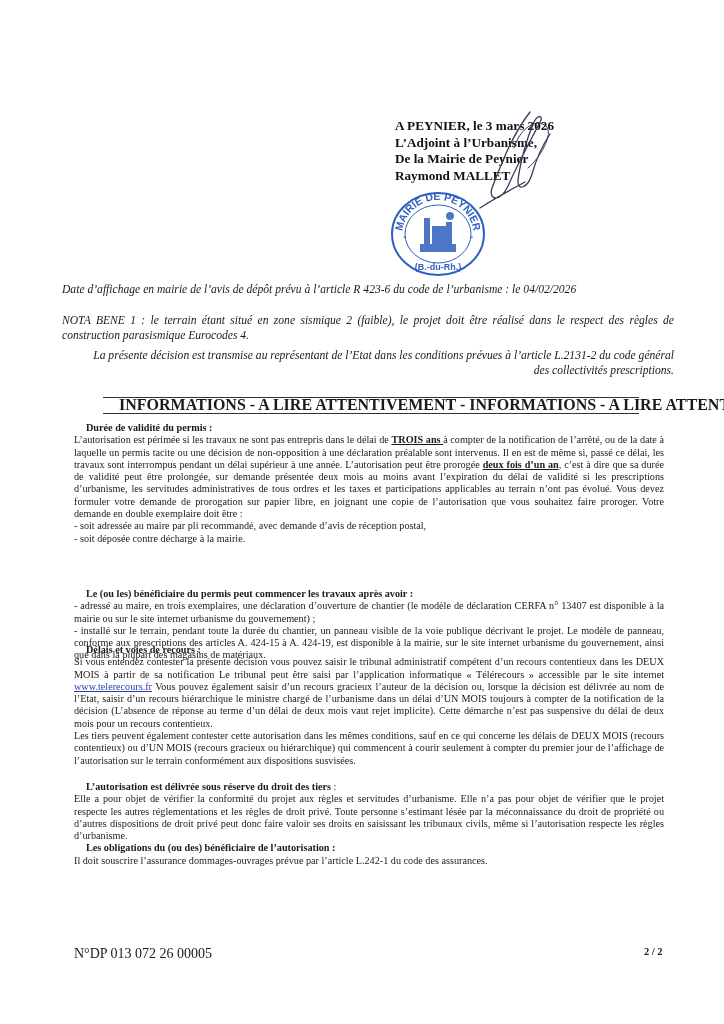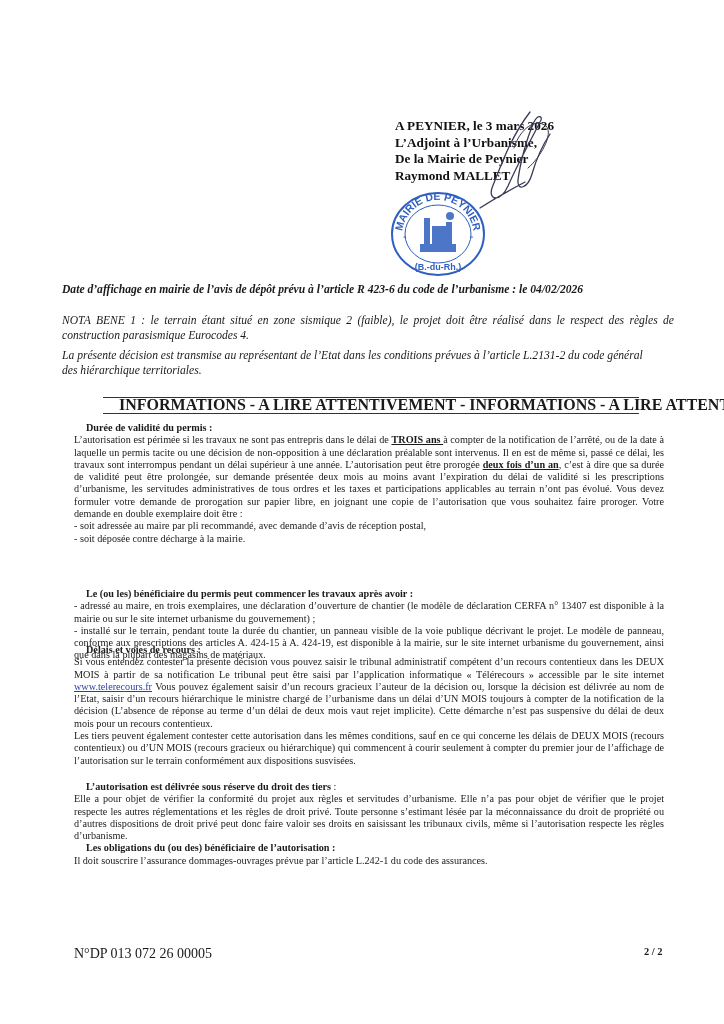--- a/index.html
+++ b/index.html
@@ -35,33 +35,33 @@
       height: 88px;
     }
     .italic-line {
       position: absolute;
       font-style: italic;
       font-size: 11.6px;
       line-height: 14.5px;
     }
     .date-affichage {
       left: 62px; top: 283px;
-      font-weight: bold;
+      font-weight: normal;
       width: 610px;
       white-space: nowrap;
     }
     .nota-bene {
       left: 62px; top: 314px;
       width: 612px;
       text-align: justify;
     }
     .transmission {
       left: 62px; top: 349px;
       width: 612px;
-      text-align: left;
+      text-align: right;
     }
     .banner {
       position: absolute;
       left: 103px;
       top: 397px;
       width: 536px;
       height: 17px;
       border-top: 1.4px solid #333;
       border-bottom: 1.4px solid #333;
       font-weight: bold;
@@ -128,21 +128,21 @@
   </g>
   <text x="15" y="52" font-size="7" fill="#2f5fc0">*</text>
   <text x="82" y="52" font-size="7" fill="#2f5fc0">*</text>
   <text x="50" y="82" text-anchor="middle" font-family="Liberation Sans, sans-serif" font-size="9" font-weight="bold" fill="#2f5fc0">(B.-du-Rh.)</text>
 </svg>
 
 <div class="italic-line date-affichage">Date d’affichage en mairie de l’avis de dépôt prévu à l’article R 423-6 du code de l’urbanisme : le 04/02/2026</div>
 <div class="italic-line nota-bene">NOTA BENE 1 : le terrain étant situé en zone sismique 2 (faible), le projet doit être réalisé dans le respect des règles de construction parasismique Eurocodes 4.</div>
 <div class="italic-line transmission">
   <div>La présente décision est transmise au représentant de l’Etat dans les conditions prévues à l’article L.2131-2 du code général</div>
-  <div>des hiérarchique territoriales.</div>
+  <div>des collectivités prescriptions.</div>
 </div>
 
 <div class="banner">INFORMATIONS - A LIRE ATTENTIVEMENT - INFORMATIONS - A LIRE ATTENTIVEMENT</div>
 
 <div class="section" style="top:422px;">
   <div class="heading">Durée de validité du permis :</div>
   <div class="p"><span>L’autorisation est périmée si les travaux ne sont pas entrepris dans le délai de </span><span class="u-bold">TROIS ans </span><span>à compter de la notification de l’arrêté, ou de la date à laquelle un permis tacite ou une décision de non-opposition à une déclaration préalable sont intervenus. Il en est de même si, passé ce délai, les travaux sont interrompus pendant un délai supérieur à une année. L’autorisation peut être prorogée </span><span class="u-bold">deux fois d’un an</span><span>, c’est à dire que sa durée de validité peut être prolongée, sur demande présentée deux mois au moins avant l’expiration du délai de validité si les prescriptions d’urbanisme, les servitudes administratives de tous ordres et les taxes et participations applicables au terrain n’ont pas évolué. Vous devez formuler votre demande de prorogation sur papier libre, en joignant une copie de l’autorisation que vous souhaitez faire proroger. Votre demande en double exemplaire doit être :</span></div>
   <div>- soit adressée au maire par pli recommandé, avec demande d’avis de réception postal,</div>
   <div>- soit déposée contre décharge à la mairie.</div>
 </div>

